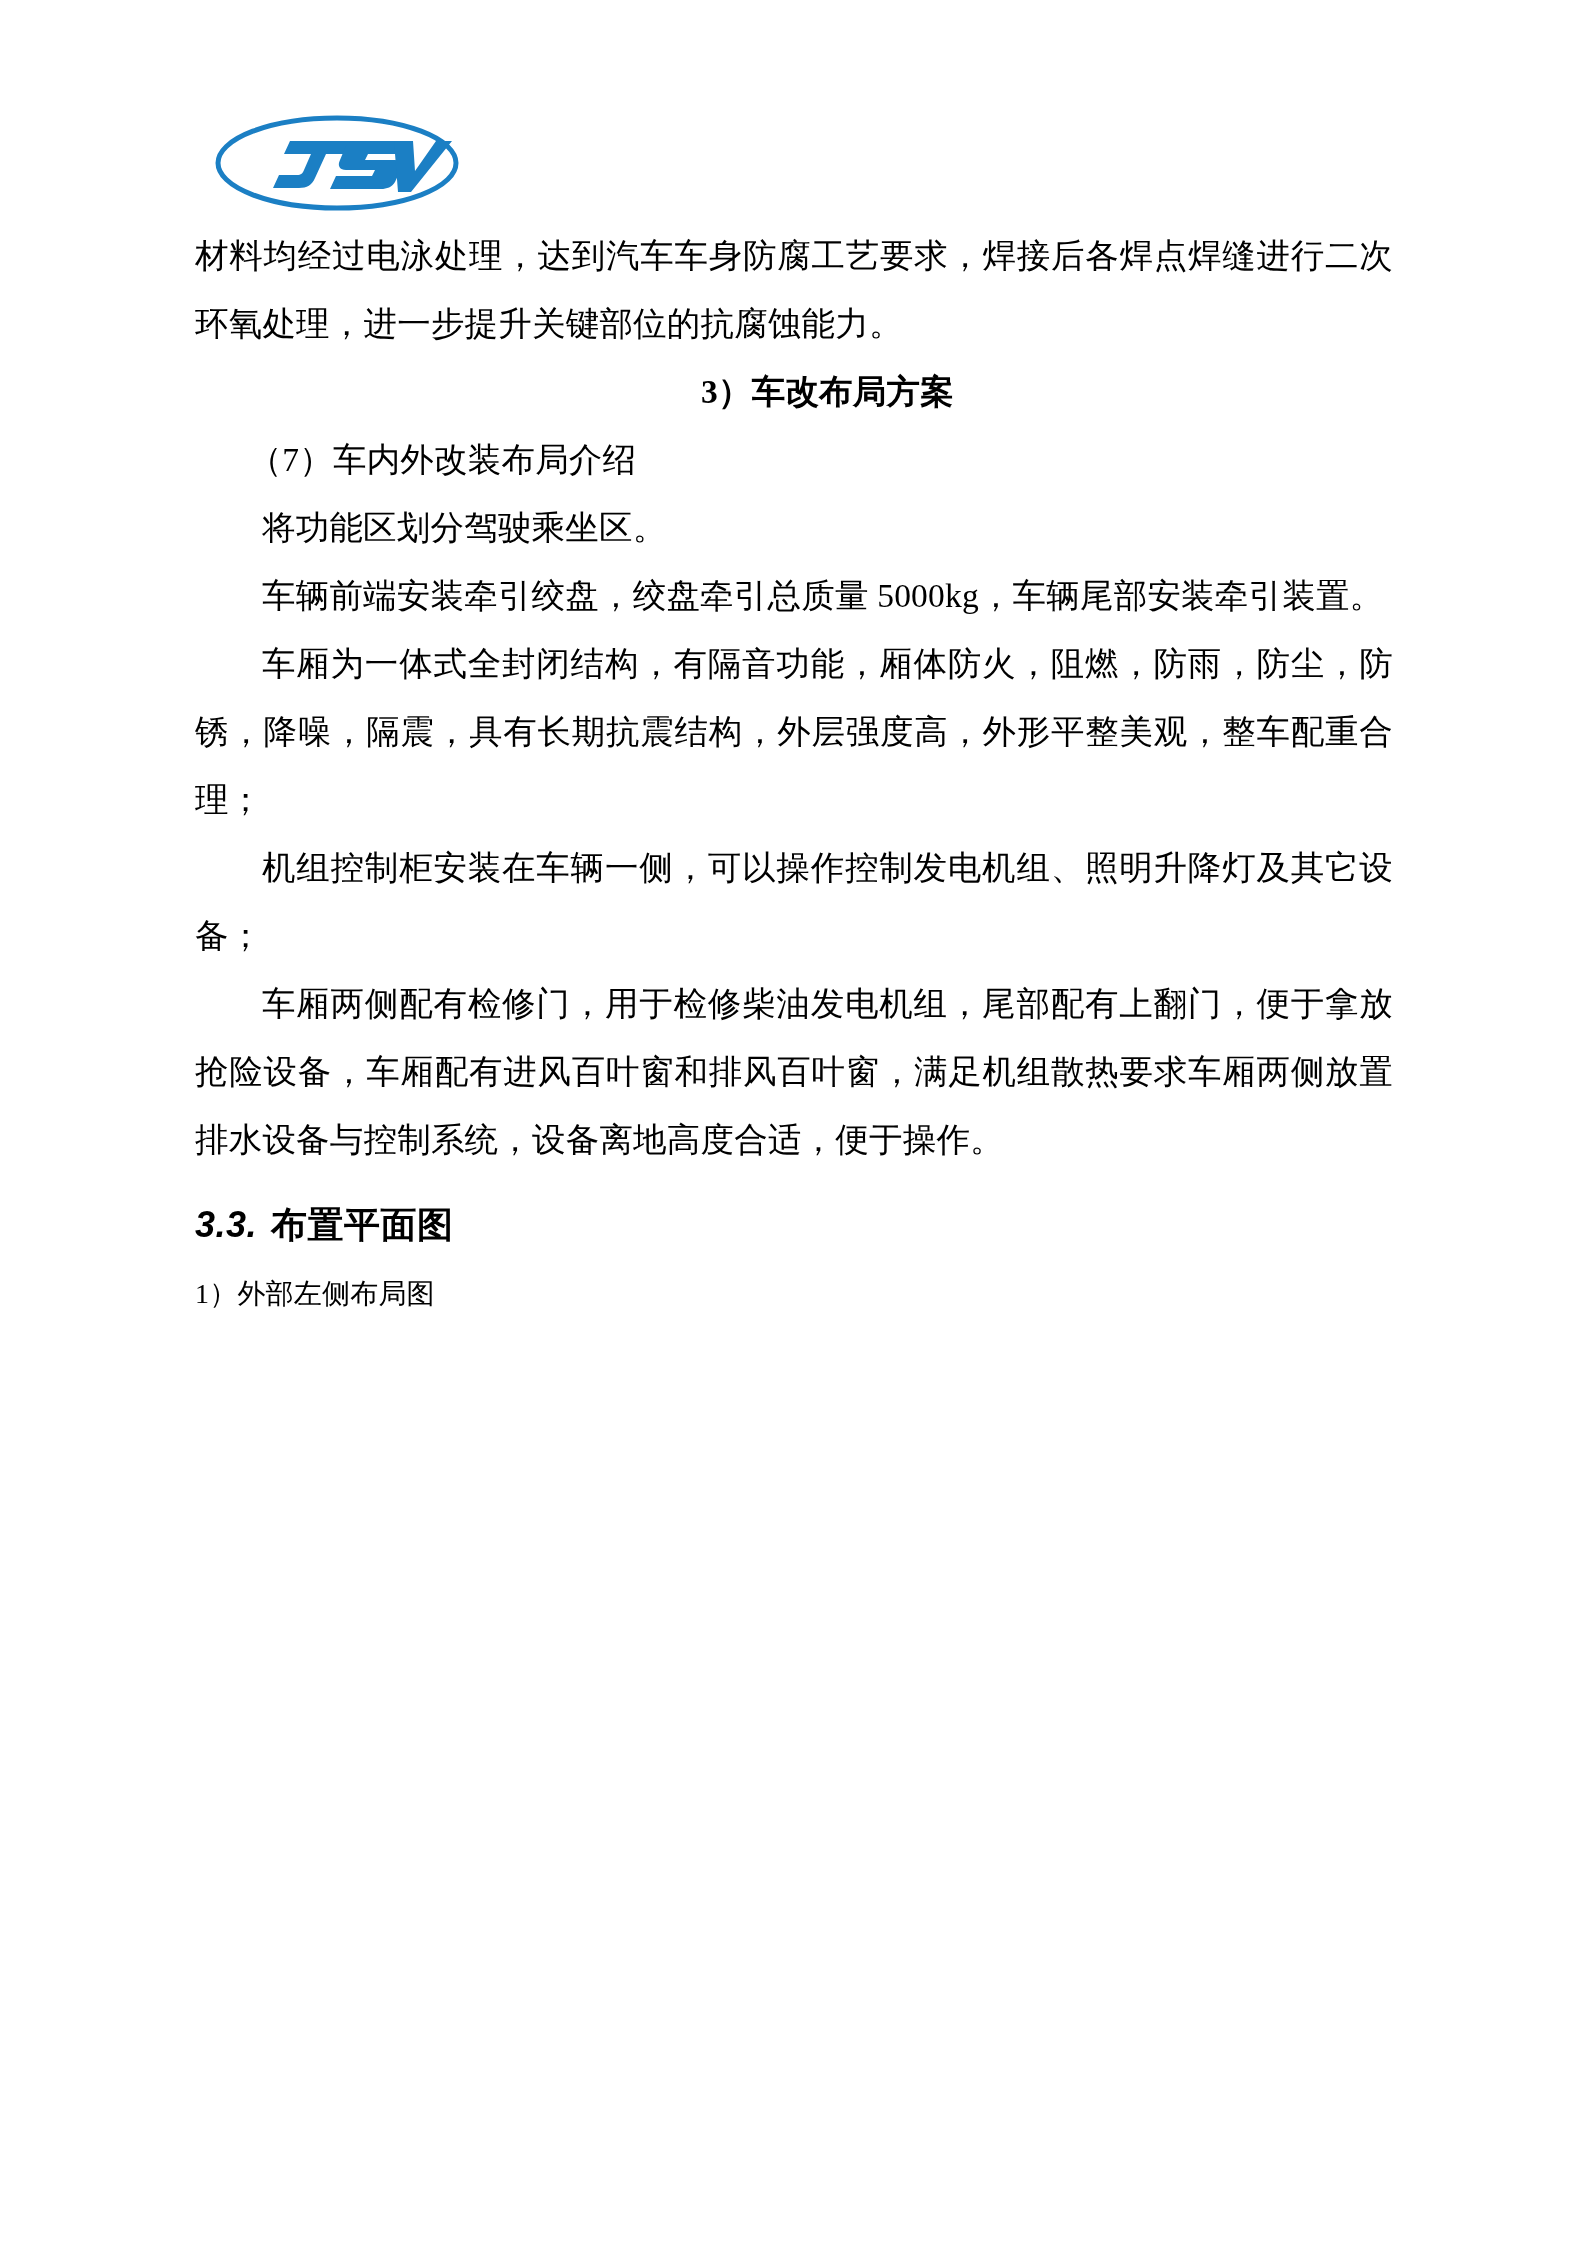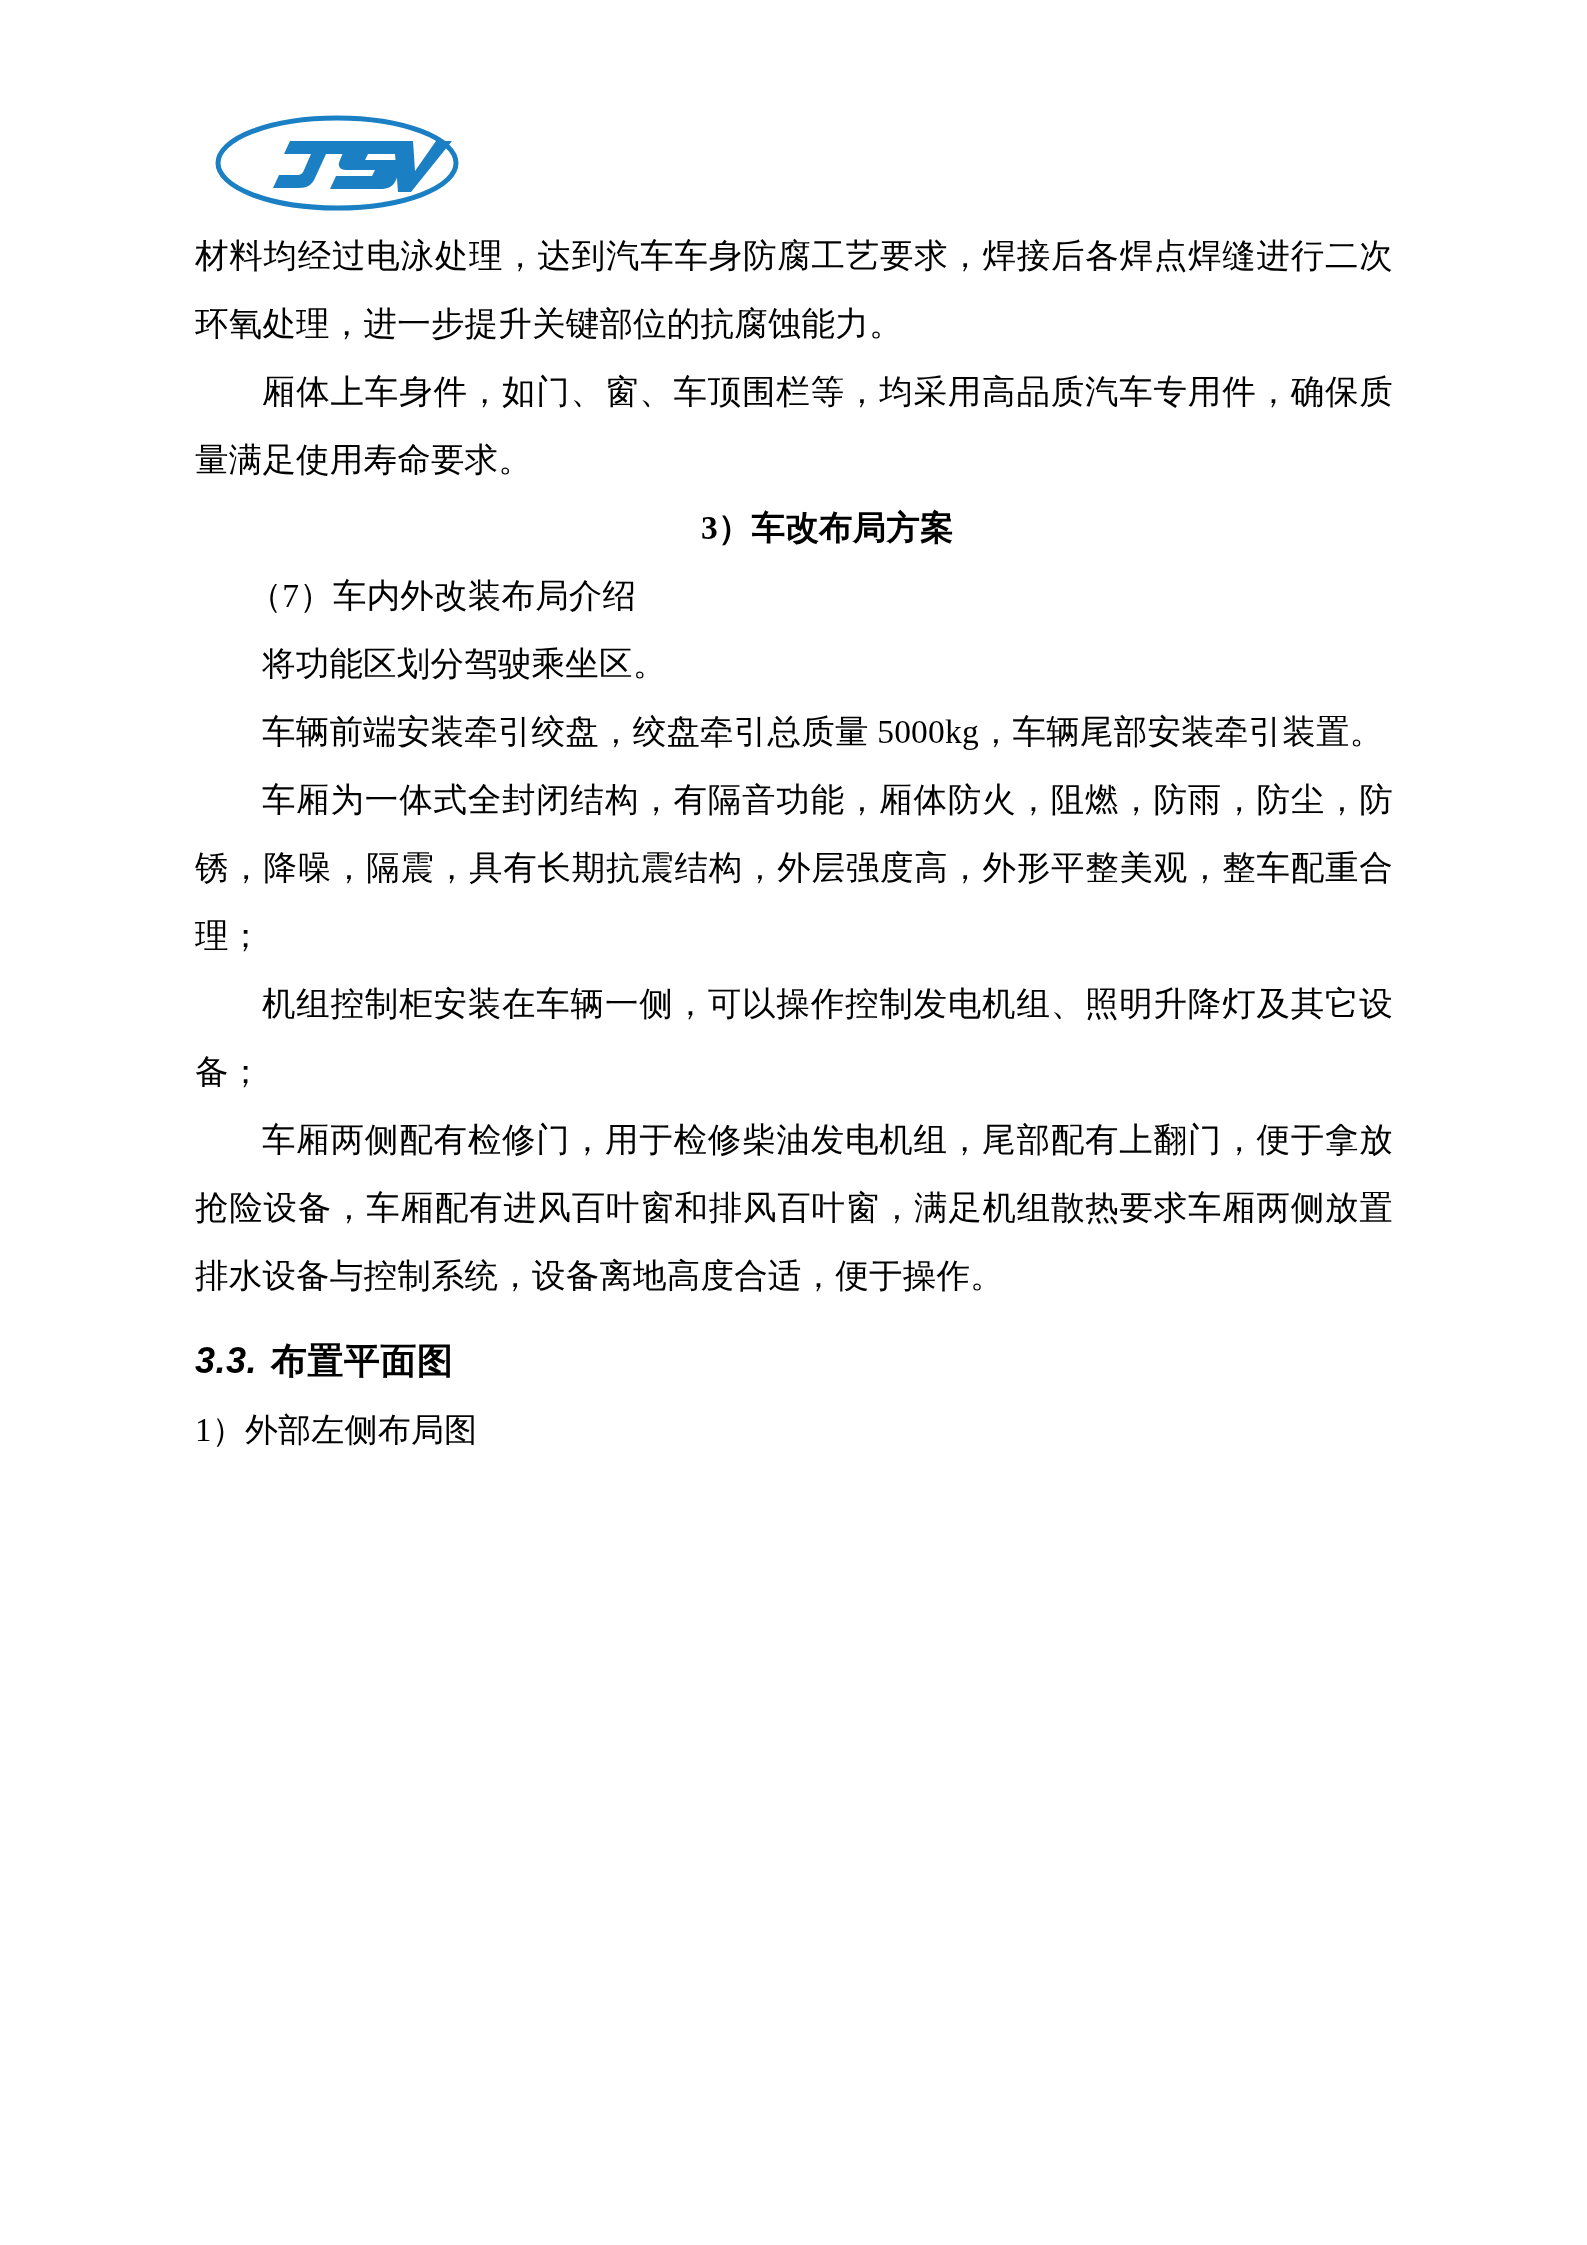--- a/index.html
+++ b/index.html
@@ -70,21 +70,21 @@
   }
   h2.h-main .hnum {
     font-family: "Liberation Sans", sans-serif;
     font-weight: bold;
     margin-right: 14px;
     font-style: italic;
   }
 
   p.flush {
     margin: 0;
-    font-size: 33px;
+    font-size: 28px;
     line-height: 68px;
     text-indent: 0;
     letter-spacing: 0.2px;
   }
 
   .spacer-sm { height: 16px; }
 
   
   .footer {
     position: absolute;
@@ -129,21 +129,20 @@
 
         <path d="M196 29 L215 29 L217 59 L238 29 L254 29 L213 80 L200 80 Z" transform="translate(-14,0)"></path>
       </g>
     </svg>
   </div>
 
   <div class="body-col">
 
     <p class="para">材料均经过电泳处理，达到汽车车身防腐工艺要求，焊接后各焊点焊缝进行二次环氧处理，进一步提升关键部位的抗腐蚀能力。</p>
 
-    <p class="para indent">厢体上车身件，如门、窗、车顶围栏等，均采用高品质汽车专用件，确保质量满足使用寿命要求。</p>
 
     <h3 class="h-sub">3）车改布局方案</h3>
 
     <p class="para indent-paren">（7）车内外改装布局介绍</p>
 
 
     <p class="para indent">将功能区划分驾驶乘坐区。</p>
 
     <p class="para indent">车辆前端安装牵引绞盘，绞盘牵引总质量 5000kg，车辆尾部安装牵引装置。</p>
 

